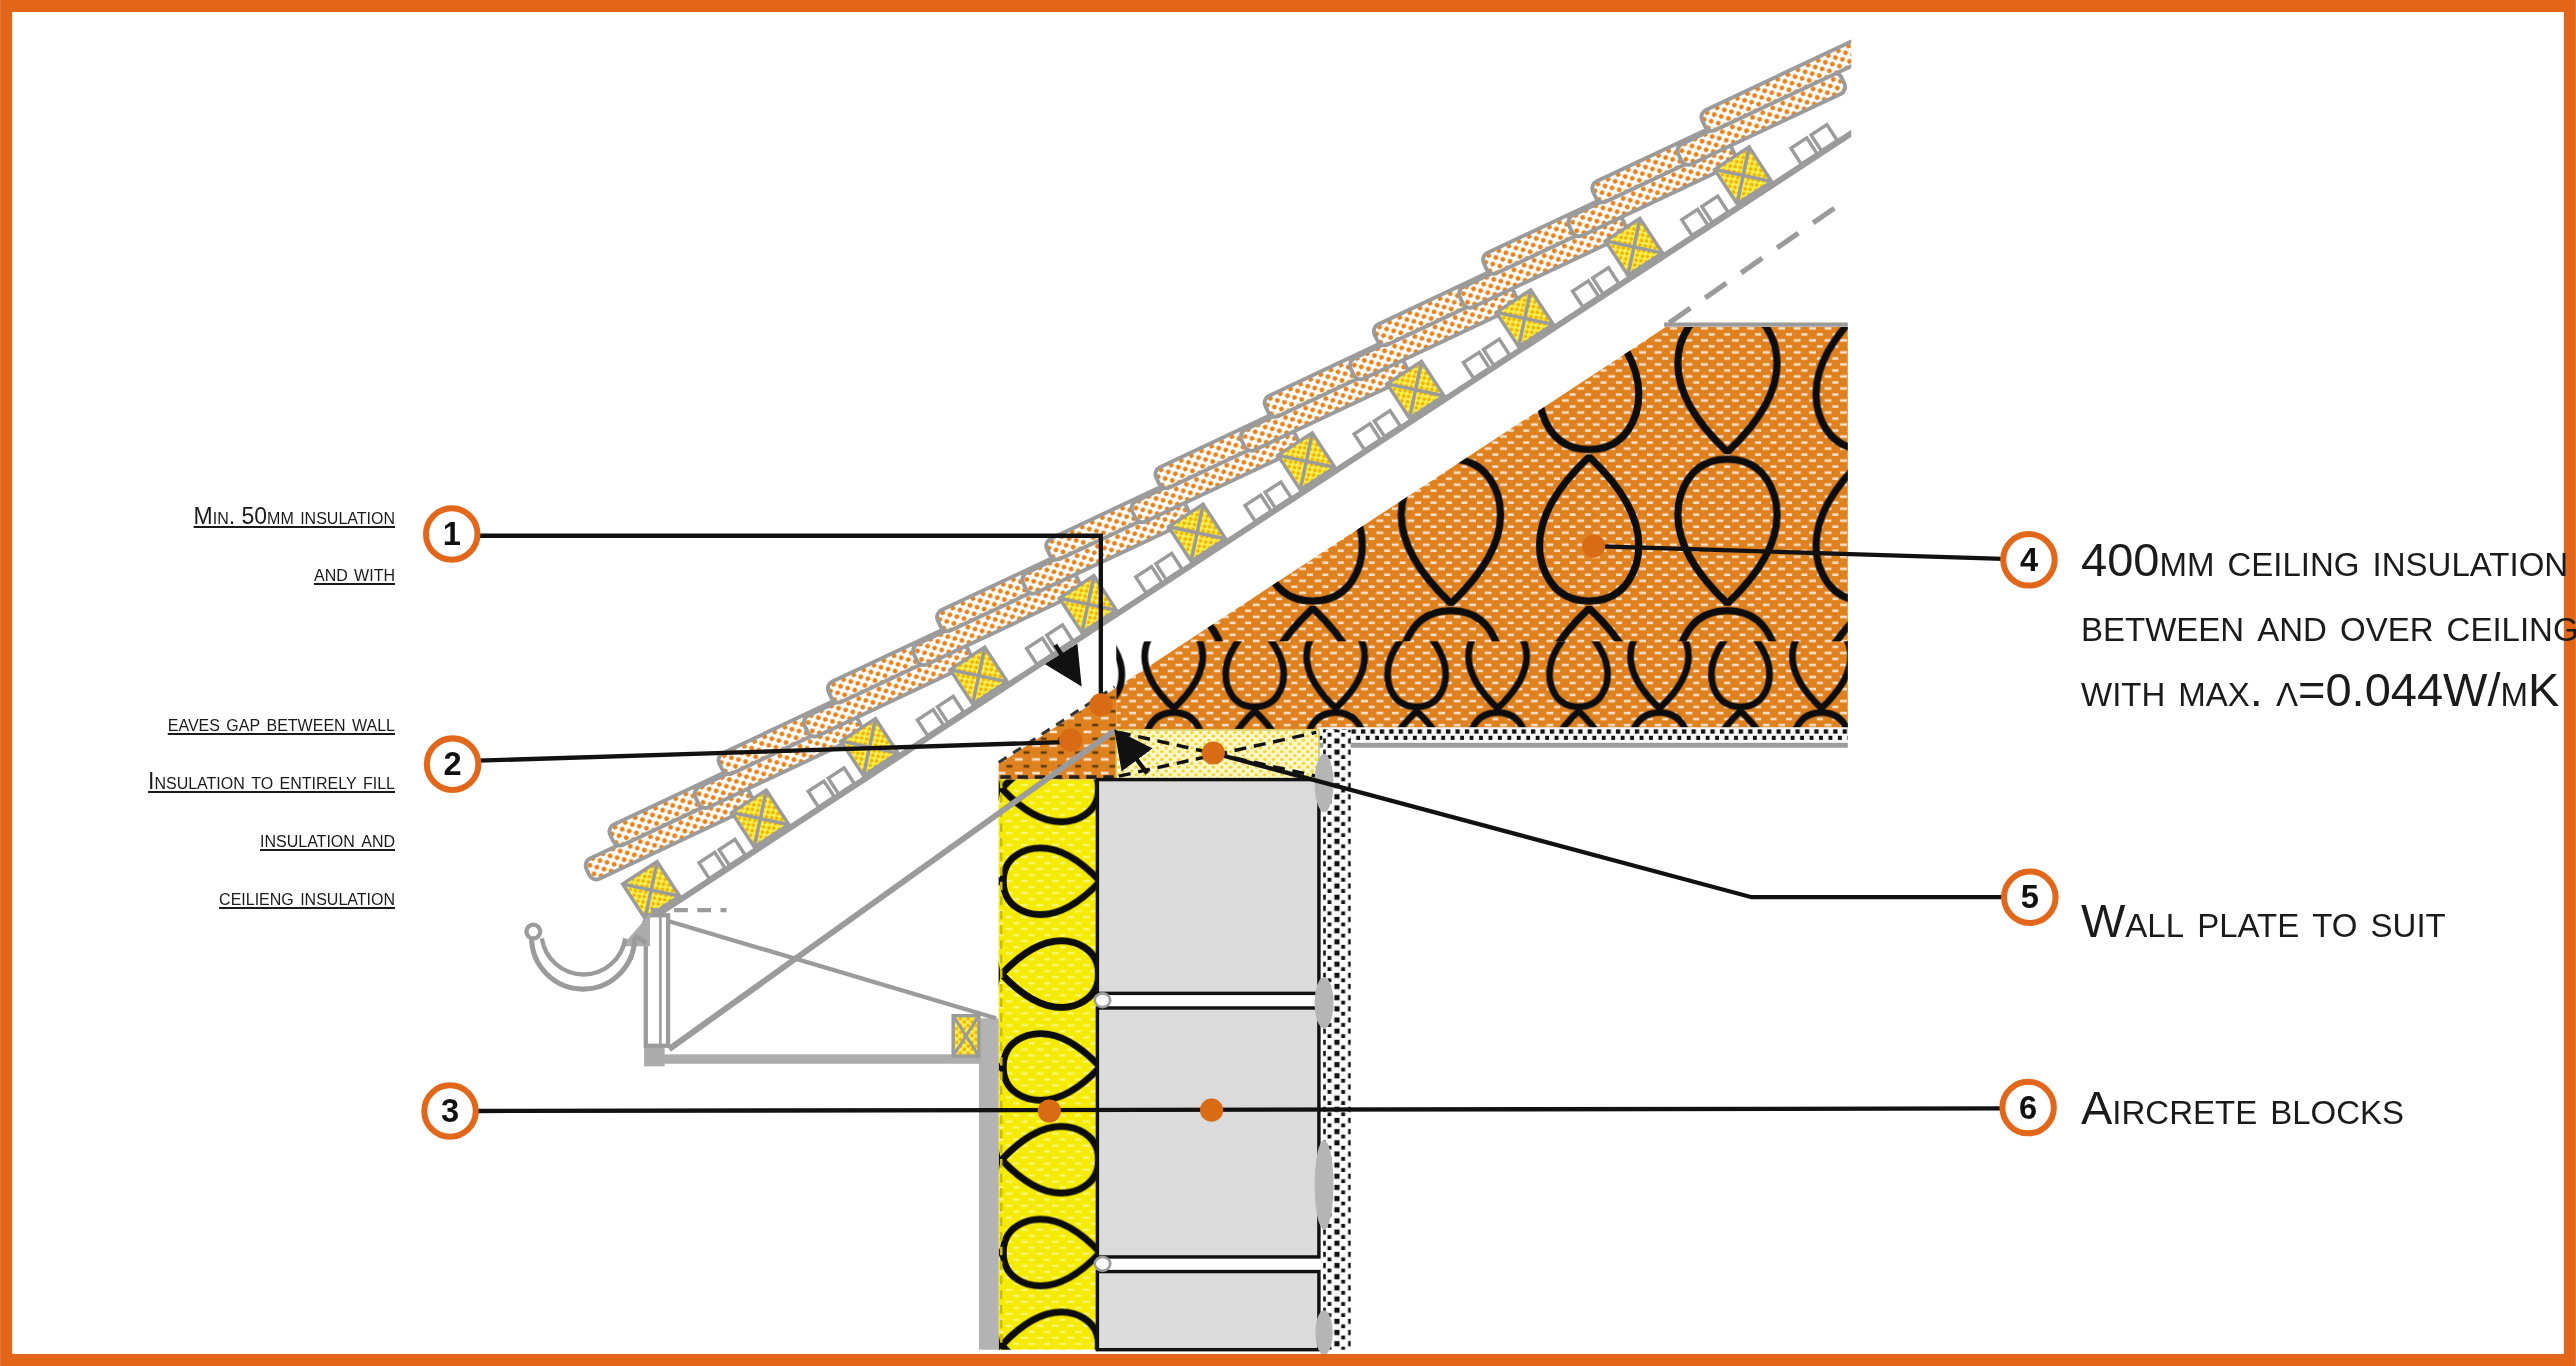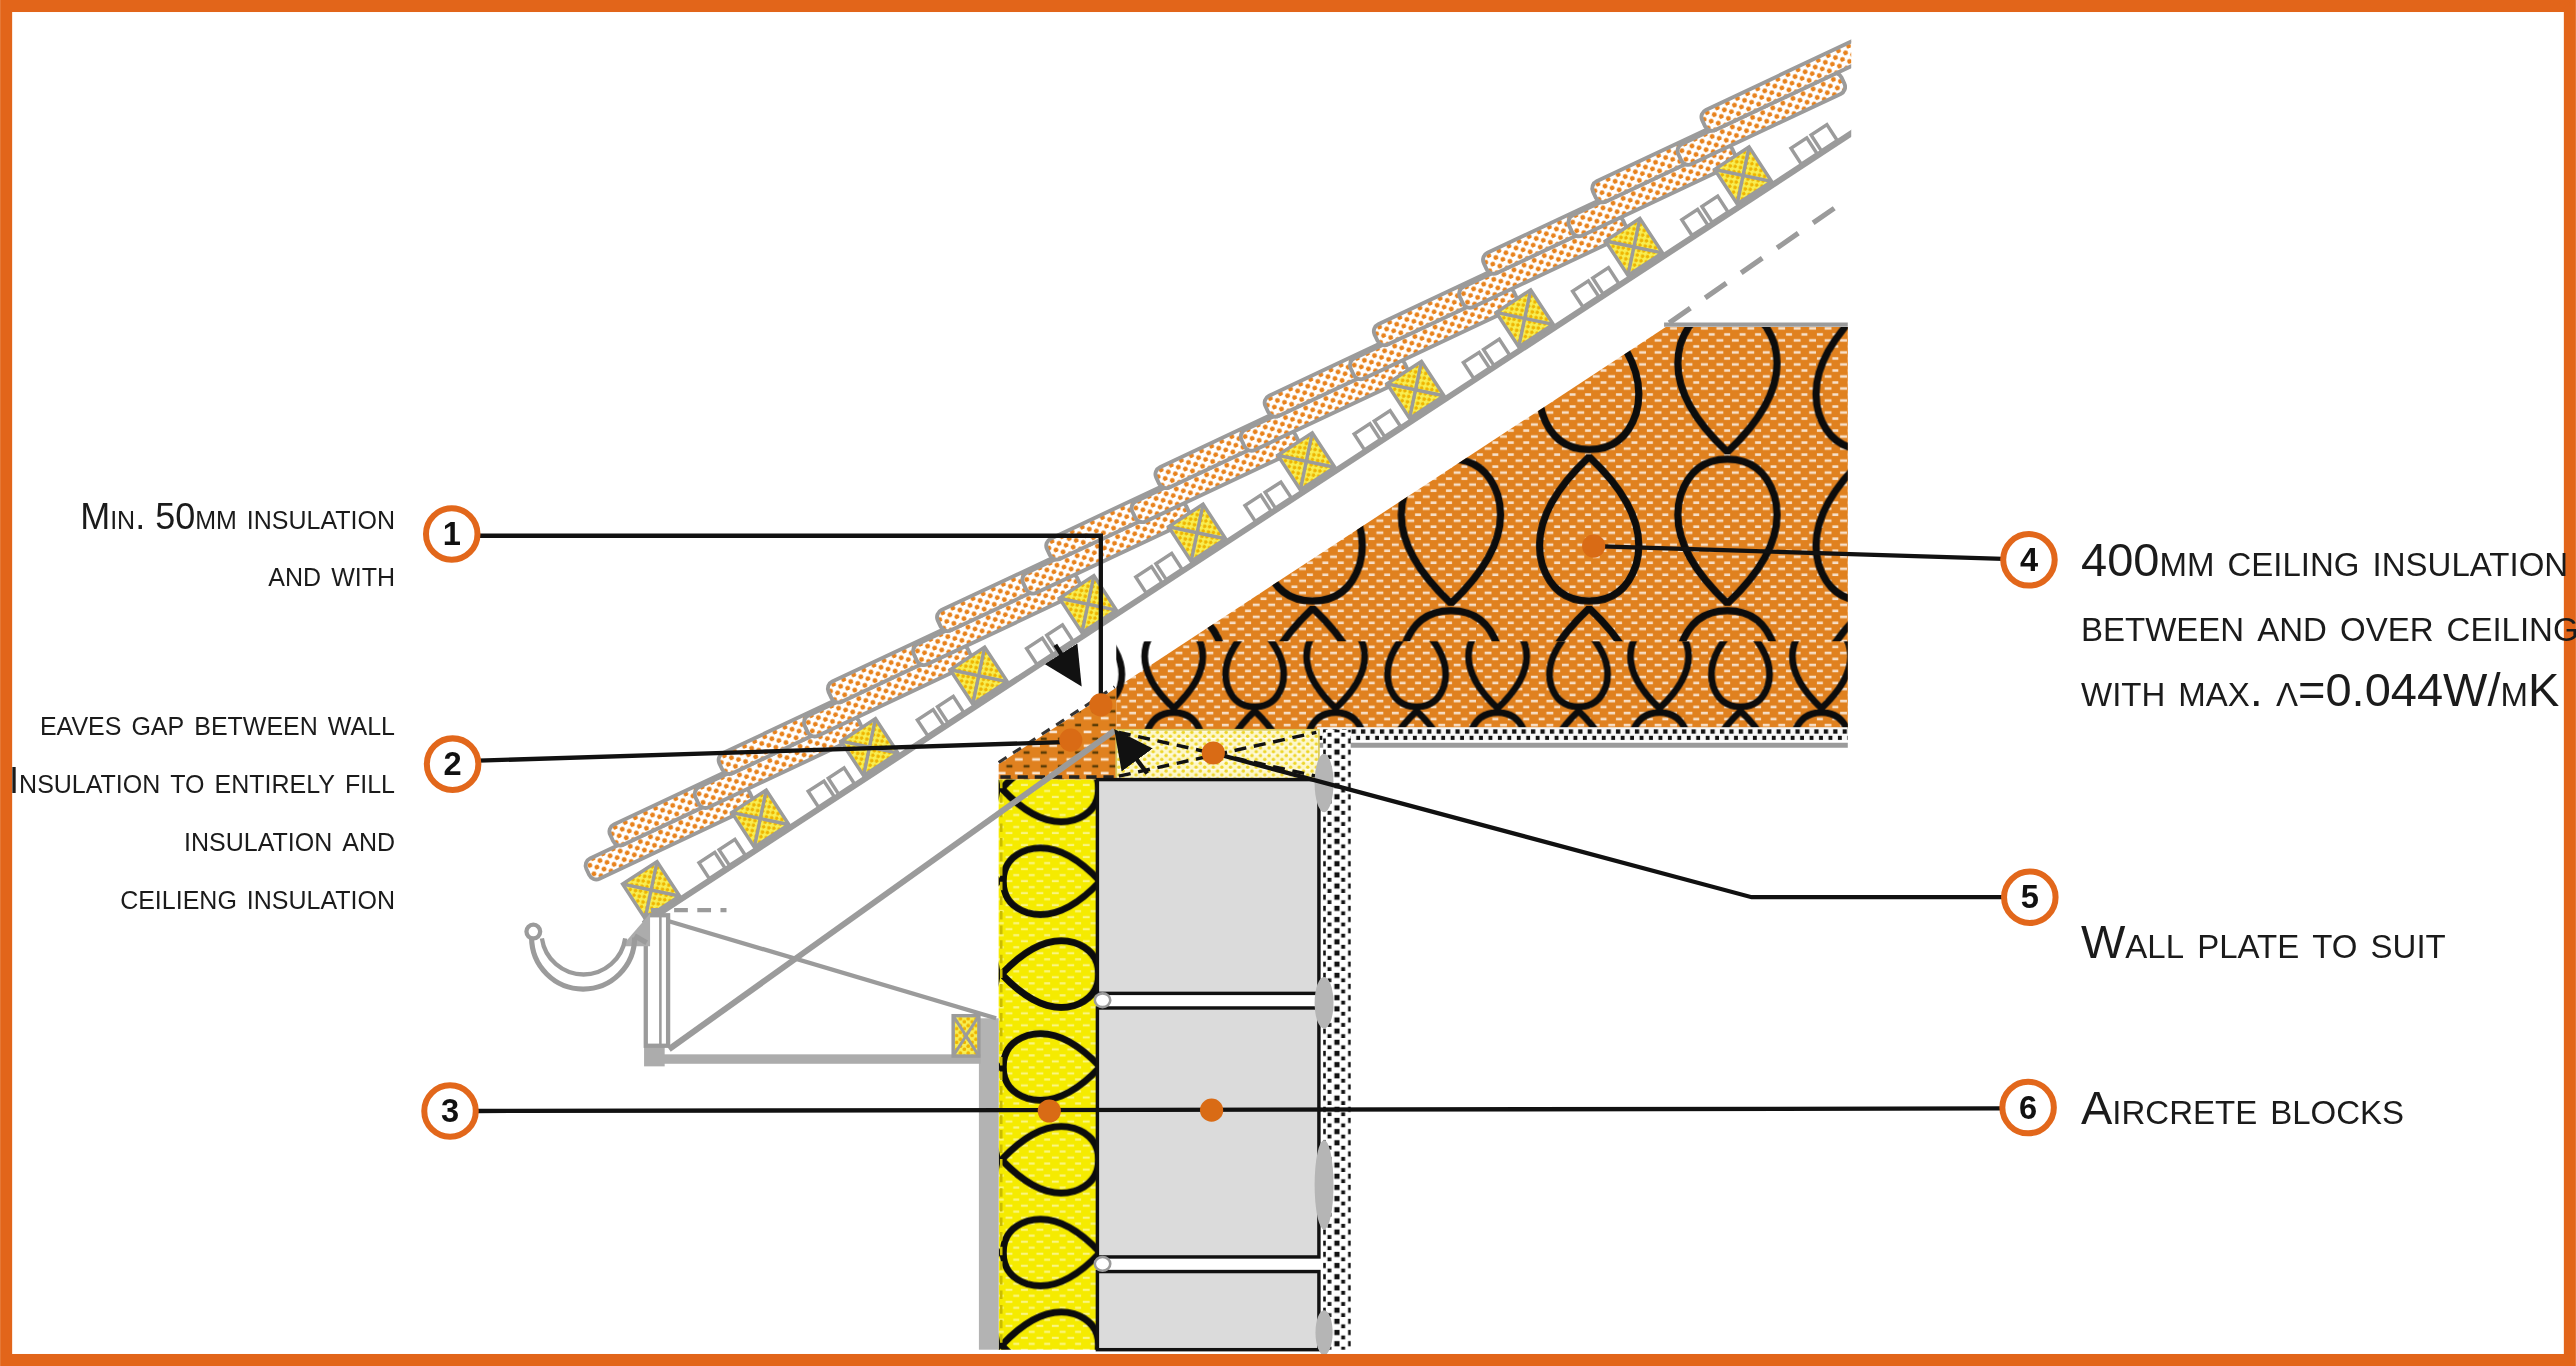--- a/index.html
+++ b/index.html
@@ -12,21 +12,21 @@
   .xsq{fill:url(#xsqTex);stroke:#9b9b9b;stroke-width:4}
   .xln{stroke:#9b9b9b;stroke-width:4}
   .bat{fill:#ffffff;stroke:#9b9b9b;stroke-width:4}
   .tile{fill:url(#tileDots);stroke:#9b9b9b;stroke-width:4.5}
   .grey{stroke:#9b9b9b;fill:none}
   .lead{stroke:#111111;stroke-width:5;fill:none}
   .dot{fill:#d96b15;stroke:none}
   .badge{fill:#ffffff;stroke:#e2671b;stroke-width:7}
   .badgeNum{font:bold 38px "Liberation Sans",sans-serif;fill:#111;text-anchor:middle}
   .lbl{position:absolute;font-variant:small-caps;color:#1b1b1b;white-space:nowrap;}
-  .lblL{right:2181px;text-align:right;font-size:36px;line-height:57px;}
+  .lblL{right:2181px;text-align:right;font-size:23px;line-height:57px;text-decoration:underline;}
   .lblR{left:2081px;text-align:left;font-size:47px;line-height:65px;}
   .lbl2{line-height:58px;}
 </style>
 </head>
 <body>
 
 <div class="stage">
 
 <svg width="2576" height="1366" viewBox="0 0 3000 1591">
   <defs>
@@ -241,21 +241,21 @@
   <div>eaves gap between wall</div>
   <div>Insulation to entirely fill</div>
   <div>insulation and</div>
   <div>ceilieng insulation</div>
 </div>
 <div class="lbl lblR" style="top:527px">
   <div>400mm ceiling insulation</div>
   <div>between and over ceiling joists</div>
   <div>with max. λ=0.044W/mK</div>
 </div>
-<div class="lbl lblR" style="top:909px">
+<div class="lbl lblR" style="top:888px">
   <div>Wall plate to suit</div>
 </div>
 <div class="lbl lblR" style="top:1075px">
   <div>Aircrete blocks</div>
 </div>
 
 </div>
 
 
 </body></html>

